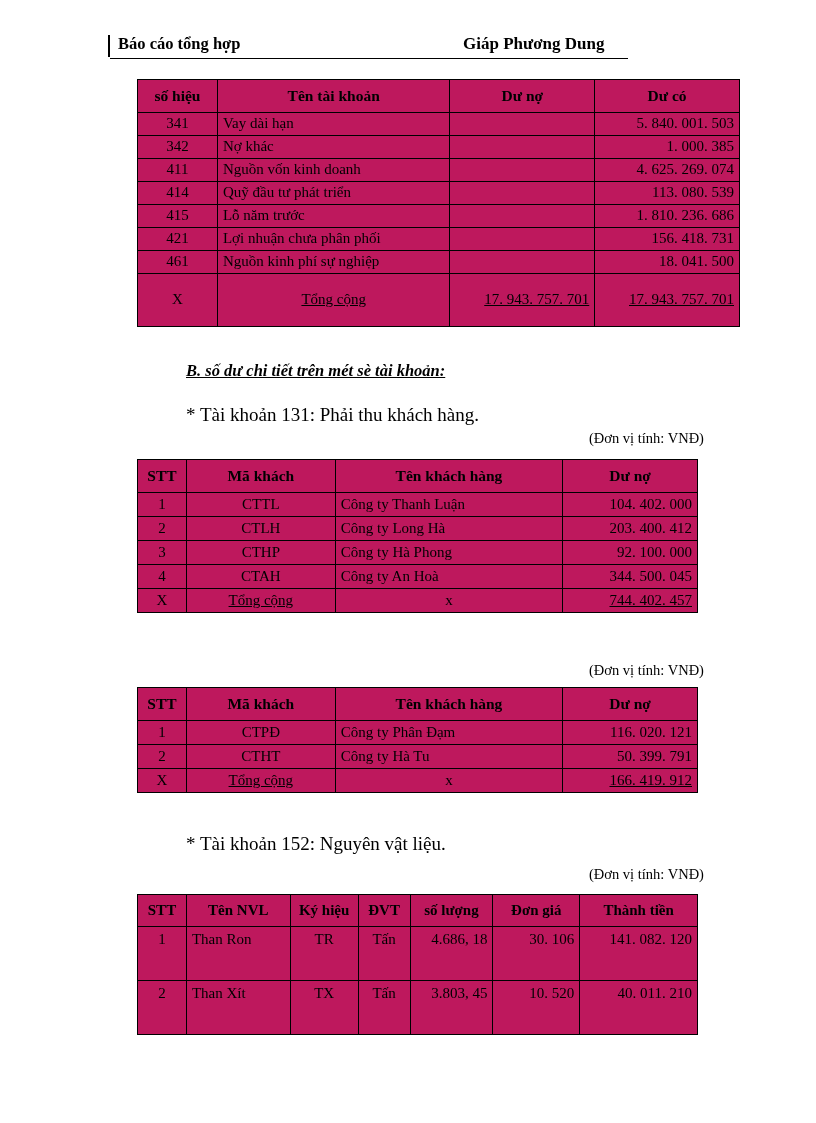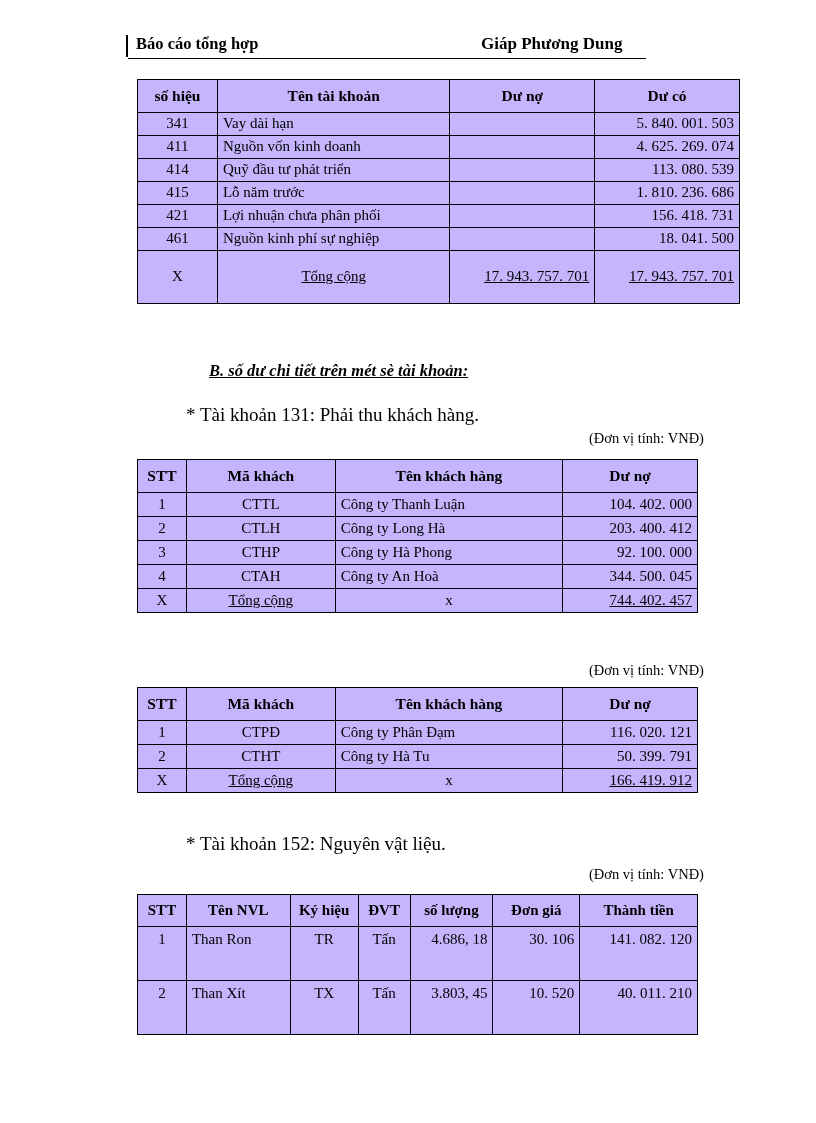--- a/index.html
+++ b/index.html
@@ -18,21 +18,21 @@
 
   .page {
     position: relative;
     width: 816px;
     height: 1123px;
   }
 
   
   .doc-header {
     position: absolute;
-    left: 126px;
+    left: 108px;
     top: 34px;
     width: 560px;
     height: 26px;
   }
   .header-bar {
     position: absolute;
     left: 0;
     top: 1px;
     width: 2px;
     height: 22px;
@@ -61,21 +61,21 @@
     width: 518px;
     height: 1px;
     background: #000;
   }
 
   
   table.doc-table {
     position: absolute;
     border-collapse: collapse;
     font-size: 15px;
-    background: #c4b5fd;
+    background: #be185d;
   }
   table.doc-table td, table.doc-table th {
     border: 1px solid #000;
     padding: 1px 5px;
     font-weight: normal;
     vertical-align: middle;
     line-height: 1.15;
   }
   table.doc-table thead th {
     font-weight: bold;
@@ -102,21 +102,20 @@
   
   .heading-b {
     position: absolute;
     left: 186px;
     top: 361px;
     font-size: 16.5px;
     font-weight: bold;
     font-style: italic;
     text-decoration: underline;
     white-space: nowrap;
-    margin-left: 23px;
   }
 
   .sub-heading {
     position: absolute;
     font-size: 19px;
     font-weight: normal;
     white-space: nowrap;
   }
   #sub-131 { left: 186px; top: 404px; }
   #sub-331 { left: 186px; top: 636px; }
@@ -180,20 +179,26 @@
         <th>Dư nợ</th>
         <th>Dư có</th>
       </tr>
     </thead>
     <tbody>
       <tr>
         <td class="c">341</td>
         <td class="l">Vay dài hạn</td>
         <td class="r"></td>
         <td class="r">5. 840. 001. 503</td>
+      </tr>
+      <tr>
+        <td class="c">342</td>
+        <td class="l">Nợ khác</td>
+        <td class="r"></td>
+        <td class="r">1. 000. 385</td>
       </tr>
       <tr>
         <td class="c">411</td>
         <td class="l">Nguồn vốn kinh doanh</td>
         <td class="r"></td>
         <td class="r">4. 625. 269. 074</td>
       </tr>
       <tr>
         <td class="c">414</td>
         <td class="l">Quỹ đầu tư phát triển</td>

